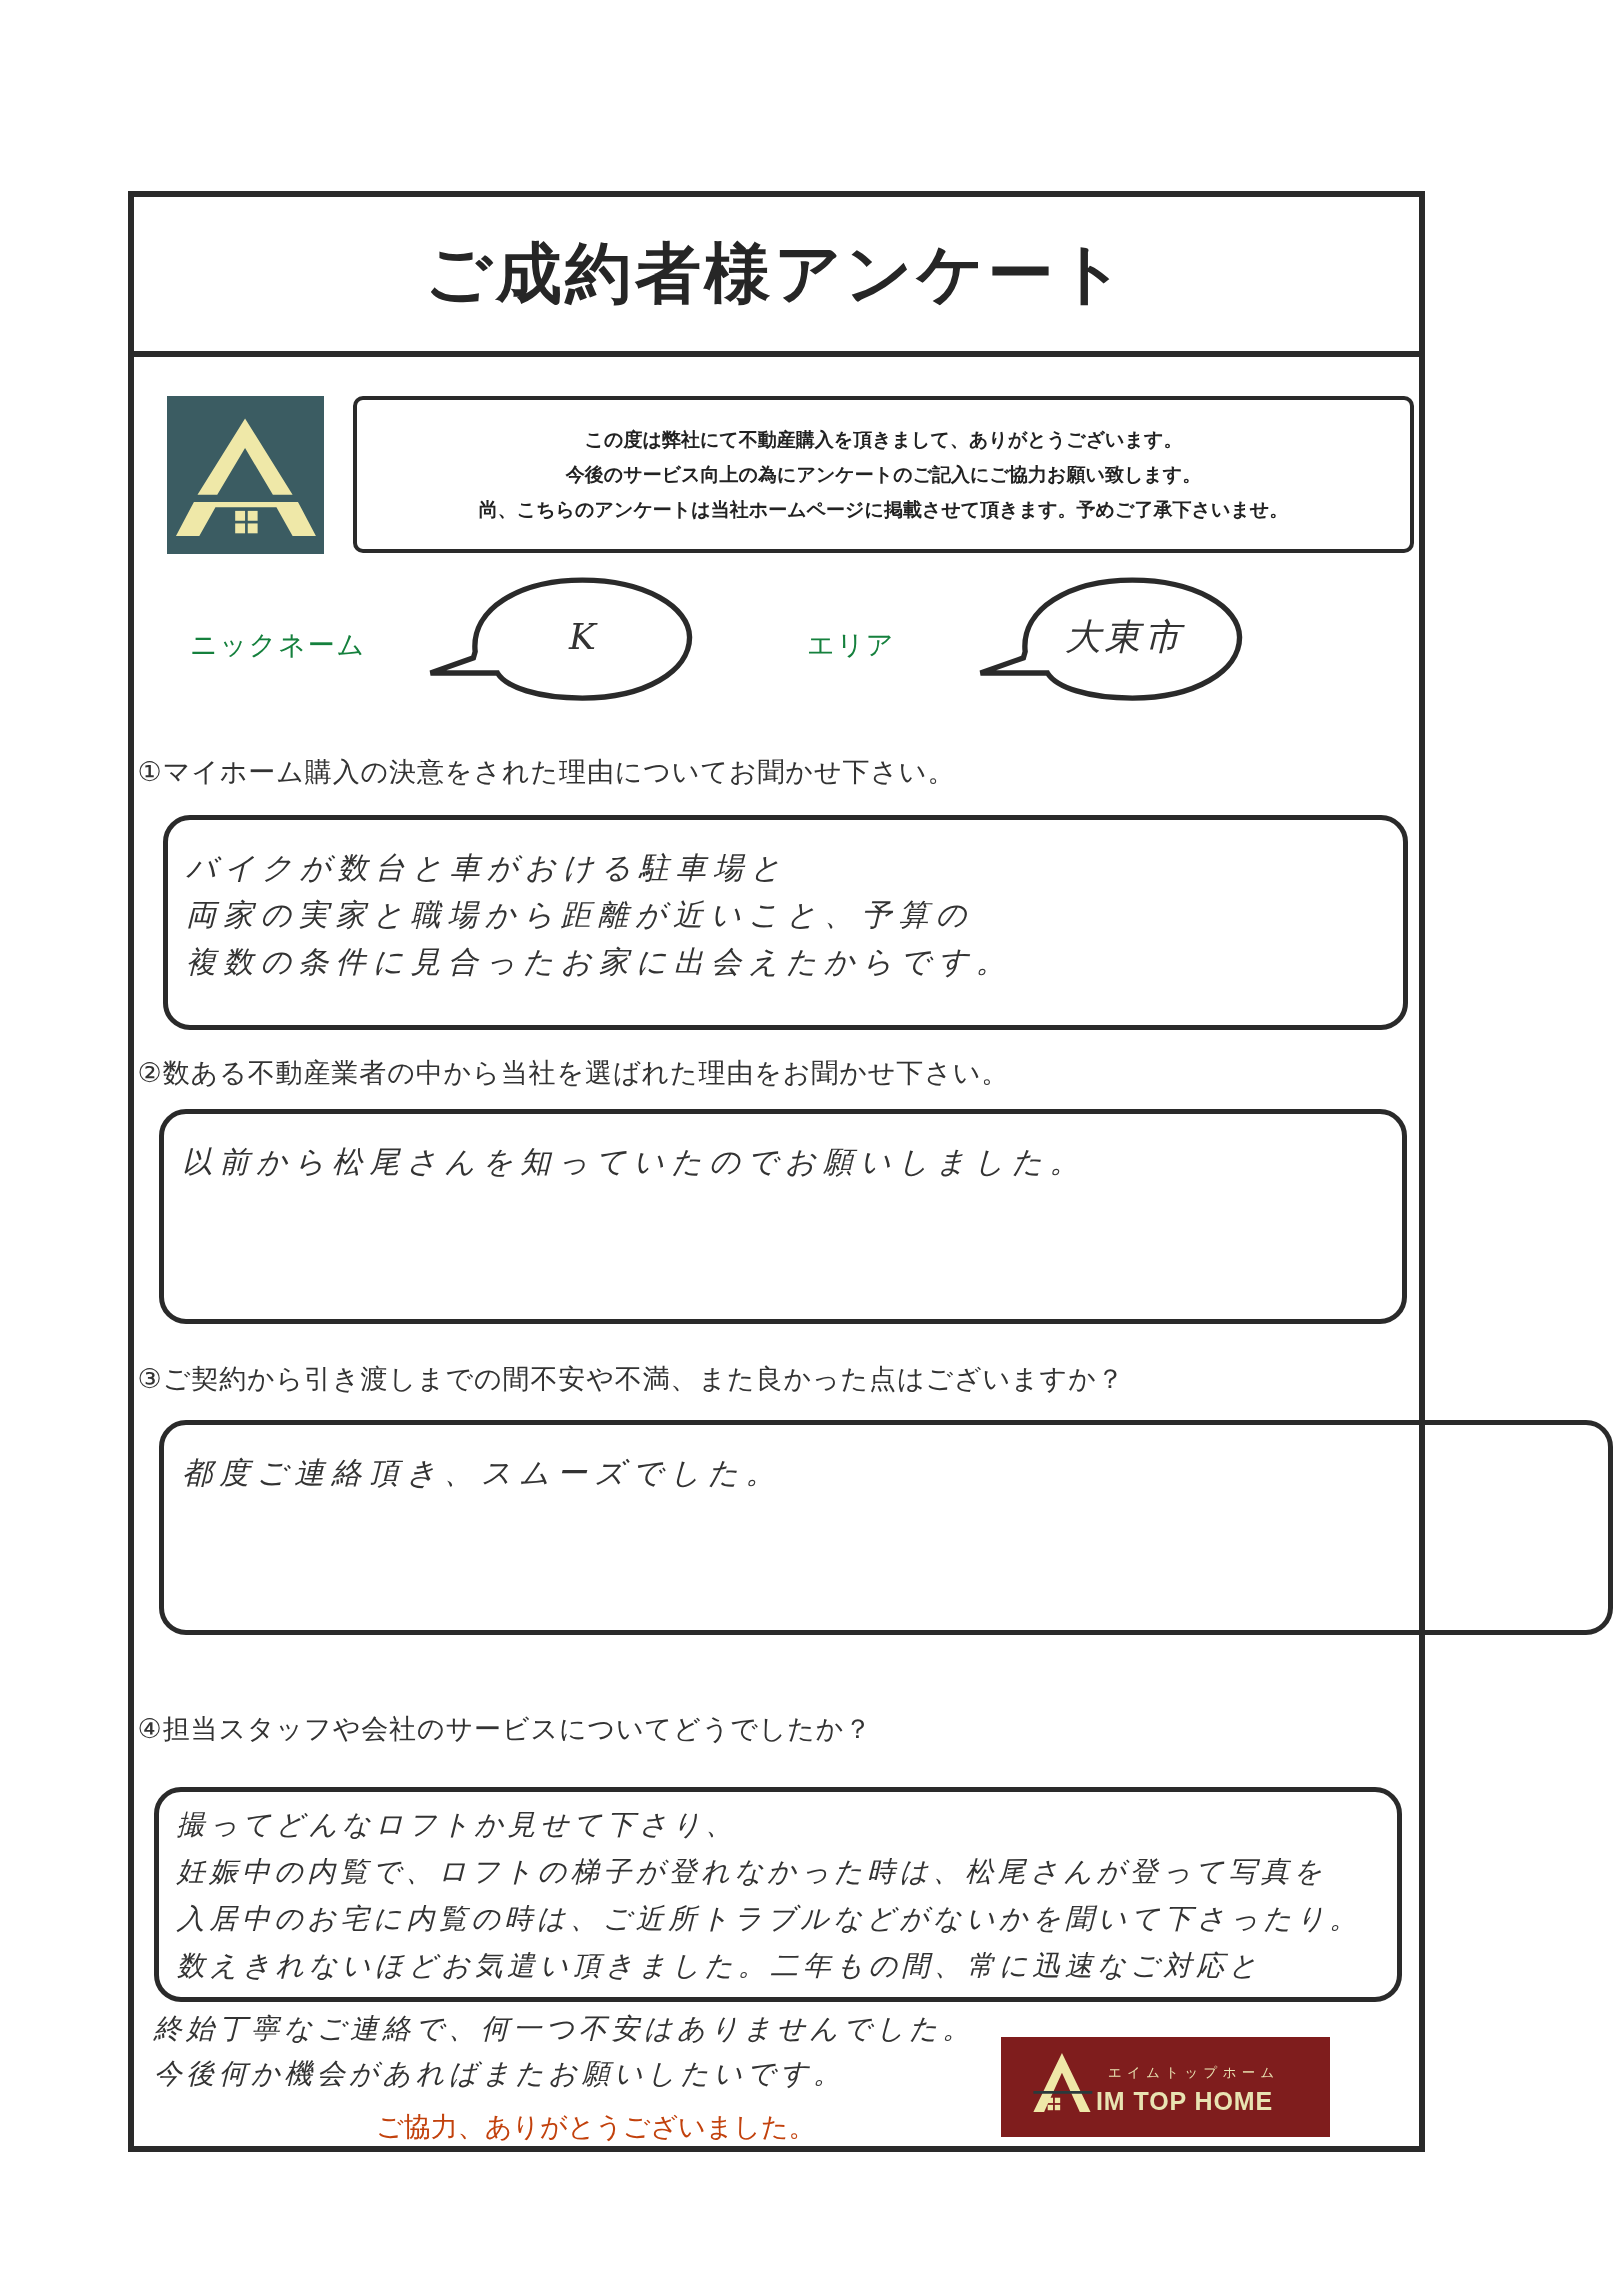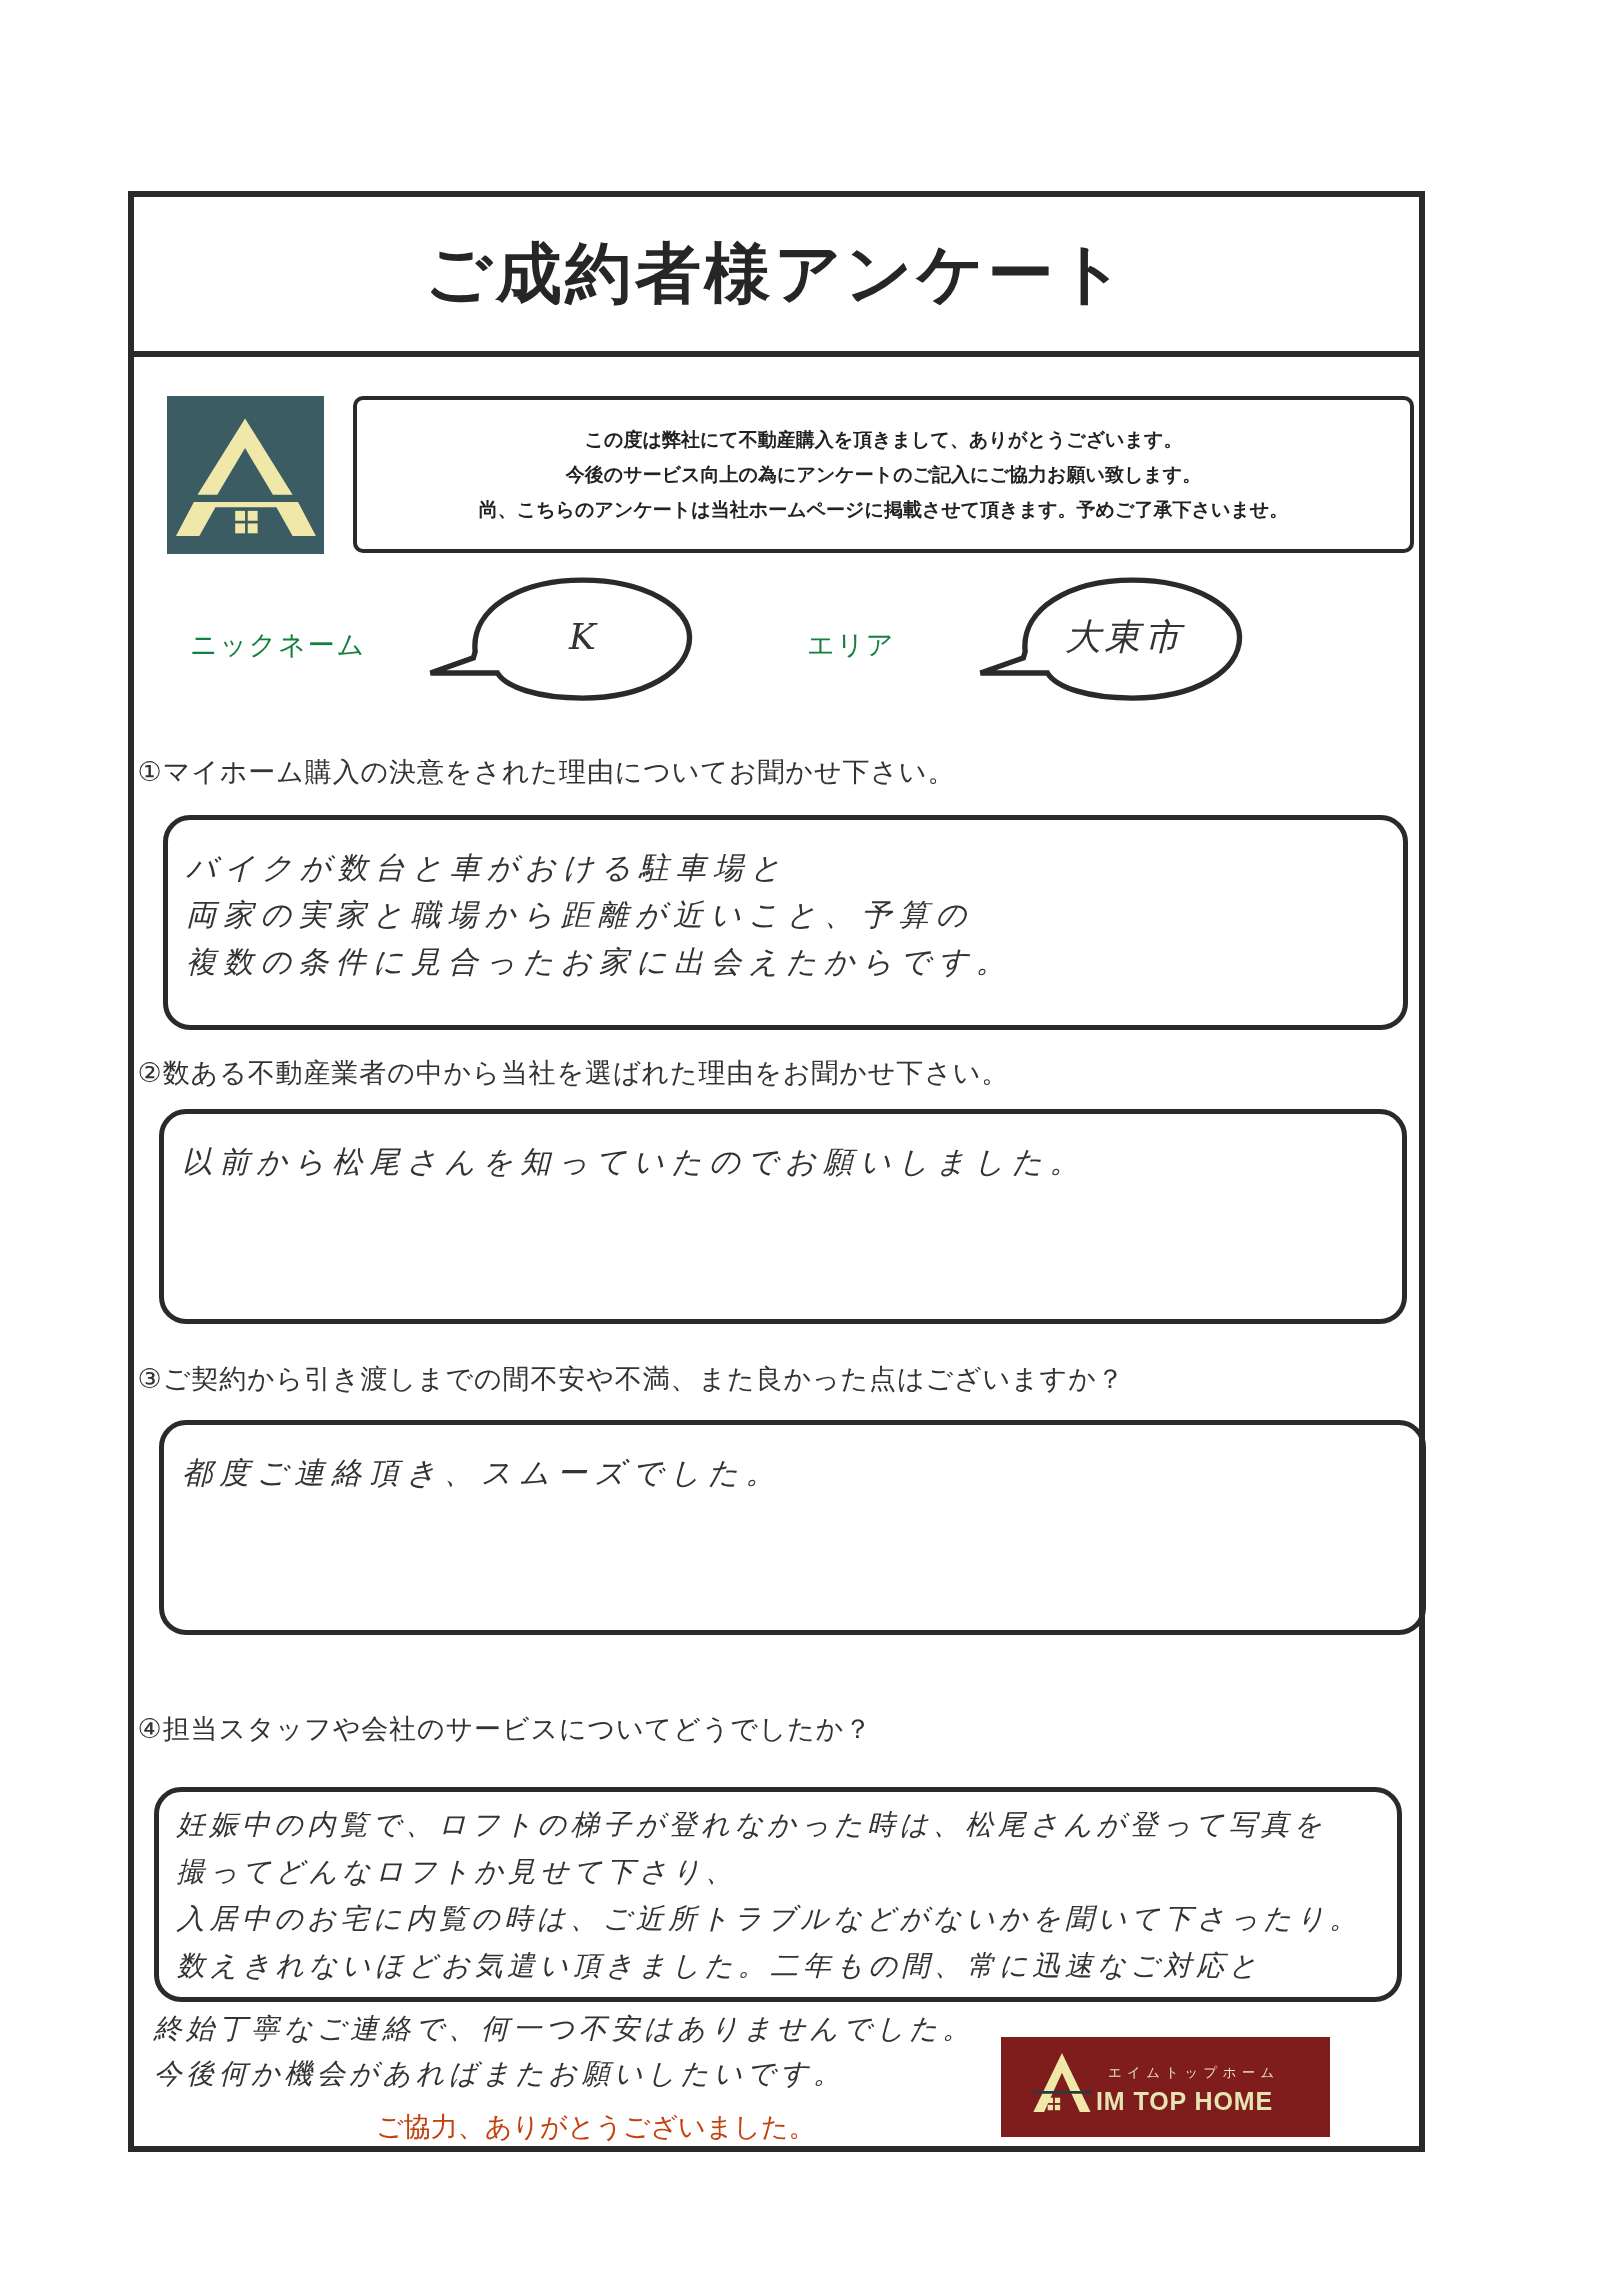--- a/index.html
+++ b/index.html
@@ -82,31 +82,31 @@
   </div>
 
   <div class="q" style="top:858px;">②数ある不動産業者の中から当社を選ばれた理由をお聞かせ下さい。</div>
   <div class="ans" style="left:25px;top:912px;width:1248px;height:215px;text-decoration:underline;">
     <div class="lines">
       <div class="line hand">以前から松尾さんを知っていたのでお願いしました。</div>
     </div>
   </div>
 
   <div class="q" style="top:1164px;">③ご契約から引き渡しまでの間不安や不満、また良かった点はございますか？</div>
-  <div class="ans" style="left:25px;top:1223px;width:1267px;height:215px;">
+  <div class="ans" style="left:25px;top:1223px;width:1454px;height:215px;">
     <div class="lines">
       <div class="line hand">都度ご連絡頂き、スムーズでした。</div>
     </div>
   </div>
 
   <div class="q" style="top:1514px;">④担当スタッフや会社のサービスについてどうでしたか？</div>
   <div class="ans" style="left:19.7px;top:1590px;width:1248px;height:215px;">
     <div class="lines" style="top:9px;">
+      <div class="line hand" style="font-size:28px;letter-spacing:4.5px;">撮ってどんなロフトか見せて下さり、</div>
       <div class="line hand" style="font-size:28px;letter-spacing:4.5px;">妊娠中の内覧で、ロフトの梯子が登れなかった時は、松尾さんが登って写真を</div>
-      <div class="line hand" style="font-size:28px;letter-spacing:4.5px;">撮ってどんなロフトか見せて下さり、</div>
       <div class="line hand" style="font-size:28px;letter-spacing:4.5px;">入居中のお宅に内覧の時は、ご近所トラブルなどがないかを聞いて下さったり。</div>
       <div class="line hand" style="font-size:28px;letter-spacing:4.5px;">数えきれないほどお気遣い頂きました。二年もの間、常に迅速なご対応と</div>
     </div>
   </div>
   <div class="overflow-lines" style="top:1809px;">
     <div class="line hand" style="font-size:28px;letter-spacing:4.5px;">終始丁寧なご連絡で、何一つ不安はありませんでした。</div>
     <div class="line hand" style="font-size:28px;letter-spacing:4.5px;">今後何か機会があればまたお願いしたいです。</div>
   </div>
 
   <div class="thanks">ご協力、ありがとうございました。</div>

